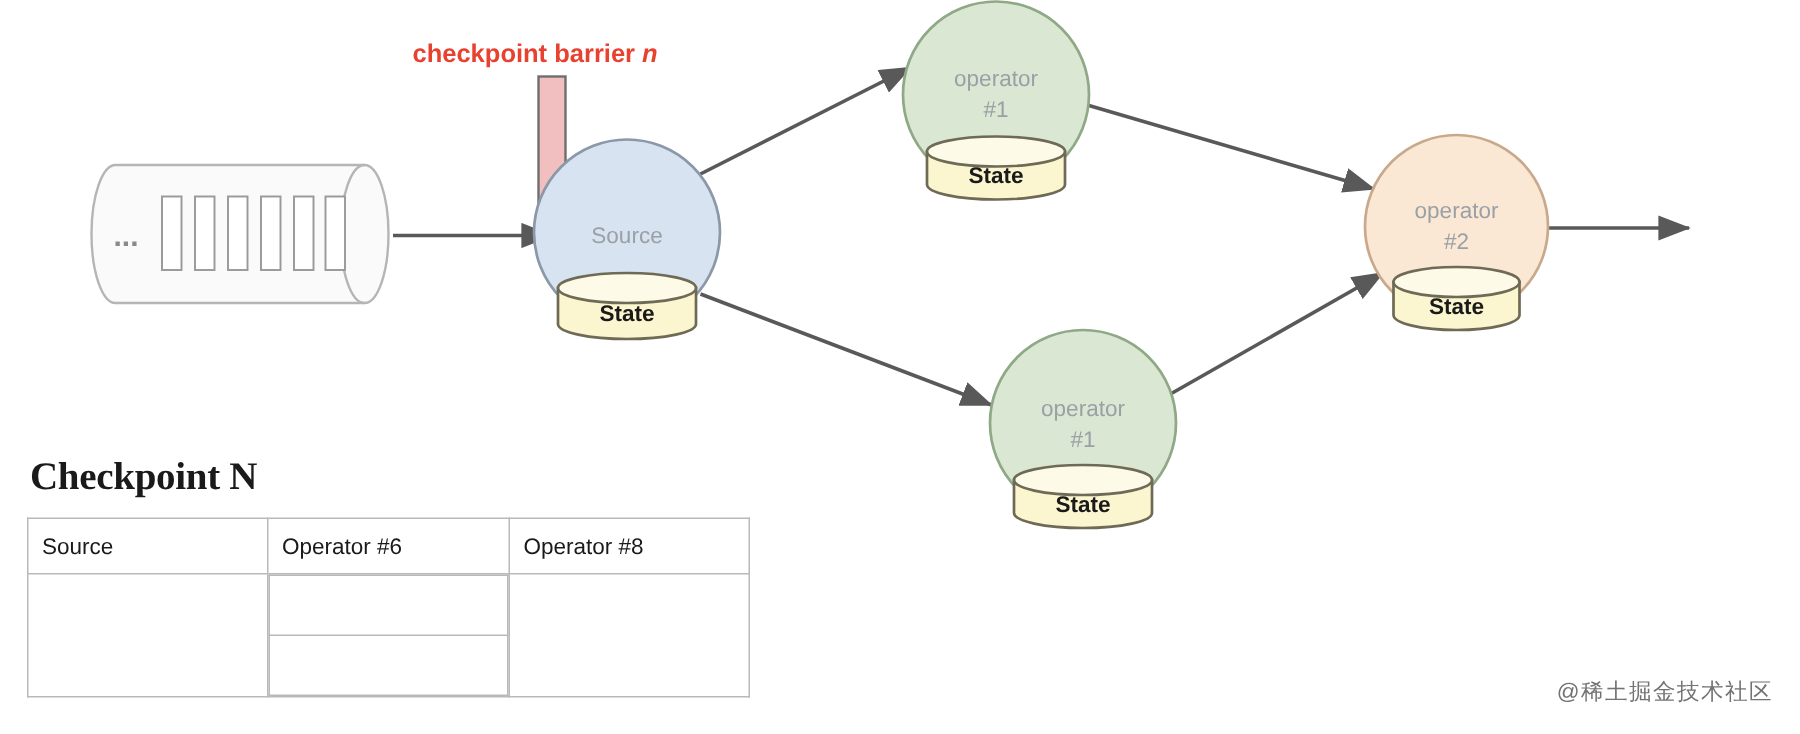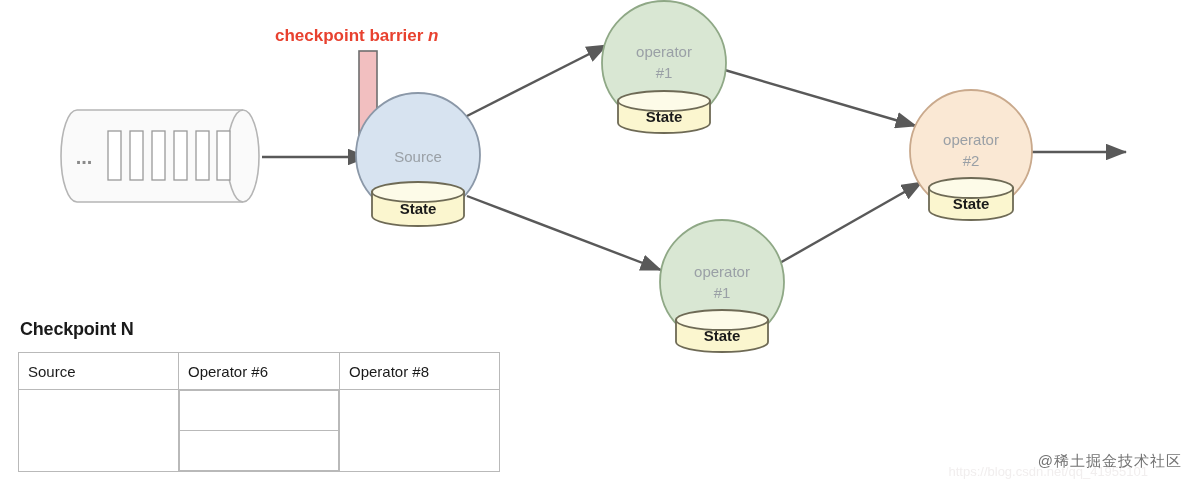--- a/index.html
+++ b/index.html
@@ -53,25 +53,25 @@
     font-weight: bold;
     text-anchor: middle;
   }
   #checkpoint-section {
     position: absolute;
     left: 18px;
     top: 303px;
     width: 460px;
   }
   #checkpoint-heading {
-    font-family: Liberation Sans, sans-serif;
-    font-size: 18px;
+    font-family: Liberation Serif, serif;
+    font-size: 26px;
     font-weight: bold;
     color: #1a1a1a;
-    margin: 16px 0 12px 2px;
+    margin: 0 0 12px 2px;
     letter-spacing: -0.2px;
   }
   #checkpoint-table {
     border-collapse: collapse;
     width: 452px;
     table-layout: fixed;
   }
   #checkpoint-table td,
   #checkpoint-table th {
     border: 1px solid #b9b9b9;
@@ -236,18 +236,17 @@
                   </tr>
             </tbody>
               </table>
           </td>
           <td class="body-cell"></td>
         </tr>
       </tbody>
     </table>
   </div>
 
-  <div id="watermark-url">https://blog.csdn.net/qq_41955101</div>
   <div id="watermark">
     <div id="watermark-brand">@稀土掘金技术社区</div>
   </div>
 
 </div>
 
 </body></html>

